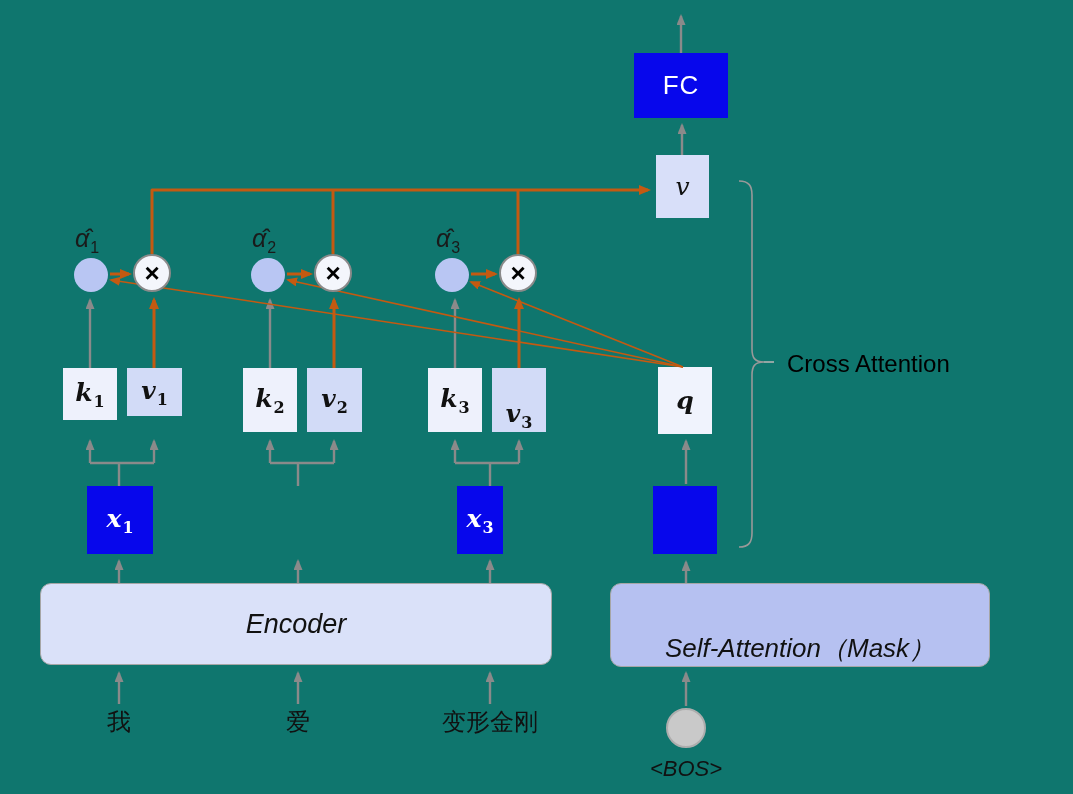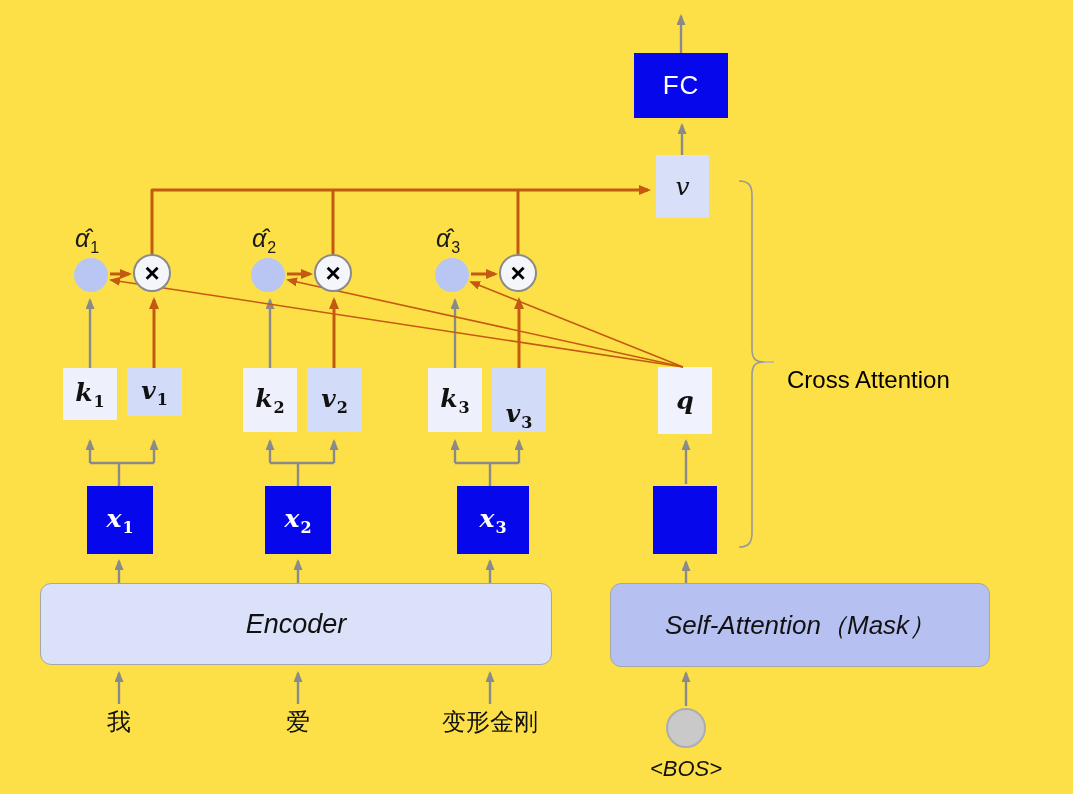--- a/index.html
+++ b/index.html
@@ -1,16 +1,16 @@
 <!DOCTYPE html>
 <html><head>
 <meta charset="utf-8">
 <style>
   html,body{margin:0;padding:0;background:#fff;}
-  .canvas{position:relative;width:1073px;height:794px;background:#fde047;overflow:hidden;
+  .canvas{position:relative;width:1073px;height:794px;background:#0f766e;overflow:hidden;
           font-family:"Liberation Sans", sans-serif;}
   .abs{position:absolute;box-sizing:border-box;}
   
   .blk{display:flex;align-items:center;justify-content:center;text-align:center;}
   .blue{background:#0707ec;color:#ffffff;}
   .mathfont{font-family:"DejaVu Serif","Liberation Serif",serif;font-style:italic;font-weight:bold;font-size:25px;color:#111;}
   .mathlight{font-family:"DejaVu Serif","Liberation Serif",serif;font-style:italic;font-weight:normal;font-size:25px;color:#111;}
   .sub{font-size:16px;font-style:normal;vertical-align:-6px;margin-left:1px;}
   .kfill{background:#eef1fc;}
   .vfill{background:#d2dbf7;}
@@ -23,21 +23,21 @@
   .alpha-circle{background:#b9c6f3;width:34px;height:34px;}
   .mul-circle{background:#f4f6fc;border:2.5px solid #8a8a8a;width:38px;height:38px;
               display:flex;align-items:center;justify-content:center;
               font-size:26px;font-weight:bold;color:#000;line-height:1;}
   .bos-circle{background:#c9c9c9;border:2px solid #adadad;width:40px;height:40px;}
   .alpha-label{font-family:Liberation Sans, sans-serif;font-style:italic;font-size:25px;color:#1a1a1a;text-align:center;}
   .word{font-size:24px;color:#111;text-align:center;}
   .bos-label{font-size:22px;font-style:italic;color:#111;text-align:center;}
   .ca-label{font-size:24px;color:#000;}
   .fc-text{font-size:26px;letter-spacing:1px;}
-  .sa-text{font-size:26px;}
+  .sa-text{font-size:26px;align-items:flex-end;}
   svg.lines{position:absolute;left:0;top:0;z-index:5;pointer-events:none;}
   .layer-boxes{z-index:1;}
   .layer-top{z-index:8;}
 </style>
 </head>
 <body>
 
 <div class="canvas">
 
   <div class="abs blk blue fc-text layer-boxes" style="left:634px;top:53px;width:94px;height:65px;">
@@ -69,24 +69,21 @@
   <div class="abs blk kfill layer-boxes" style="left:428px;top:368px;width:54px;height:64px;">
     <span class="mathfont"><span>k</span><span class="sub">3</span></span>
   </div>
   <div class="abs blk vfill layer-boxes" style="left:492px;top:368px;width:54px;height:64px;align-items:flex-end;">
     <span class="mathfont"><span>v</span><span class="sub">3</span></span>
   </div>
 
   <div class="abs blk blue layer-boxes" style="left:87px;top:486px;width:66px;height:68px;">
     <span class="mathfont" style="color:#fff"><span>x</span><span class="sub">1</span></span>
   </div>
-  <div class="abs blk blue layer-boxes" style="left:265px;top:486px;width:66px;height:68px;">
-    <span class="mathfont" style="color:#fff"><span>x</span><span class="sub">2</span></span>
-  </div>
-  <div class="abs blk blue layer-boxes" style="left:457px;top:486px;width:72px;height:68px;">
+  <div class="abs blk blue layer-boxes" style="left:457px;top:486px;width:46px;height:68px;">
     <span class="mathfont" style="color:#fff"><span>x</span><span class="sub">3</span></span>
   </div>
 
   <div class="abs blk bigblock encfill layer-boxes" style="left:40px;top:583px;width:512px;height:82px;">
     <span>Encoder</span>
   </div>
   <div class="abs blk bigblock safill sa-text layer-boxes" style="left:610px;top:583px;width:380px;height:84px;">
     <span>Self-Attention（Mask）</span>
   </div>
 
@@ -99,21 +96,21 @@
   <div class="abs alpha-label layer-boxes" style="left:418px;top:224px;width:60px;">
     <span>α̂</span><span class="sub">3</span>
   </div>
 
   <div class="abs word layer-boxes" style="left:39px;top:706px;width:160px;">我</div>
   <div class="abs word layer-boxes" style="left:218px;top:706px;width:160px;">爱</div>
   <div class="abs word layer-boxes" style="left:410px;top:706px;width:160px;">变形金刚</div>
 
   <div class="abs bos-label layer-boxes" style="left:626px;top:756px;width:120px;">&lt;BOS&gt;</div>
 
-  <div class="abs ca-label layer-boxes" style="left:787px;top:350px;margin-top:16px;">Cross Attention</div>
+  <div class="abs ca-label layer-boxes" style="left:787px;top:350px;">Cross Attention</div>
 
   <svg class="lines" width="1073" height="794" viewBox="0 0 1073 794">
     <defs>
       <marker id="mg" markerUnits="userSpaceOnUse" markerWidth="11" markerHeight="9" refX="9" refY="4.5" orient="auto">
         <path d="M0,0 L11,4.5 L0,9 Z" fill="#8a8a8a"></path>
       </marker>
       <marker id="mo" markerUnits="userSpaceOnUse" markerWidth="12" markerHeight="10" refX="9" refY="5" orient="auto">
         <path d="M0,0 L12,5 L0,10 Z" fill="#c45a11"></path>
       </marker>
       <marker id="mot" markerUnits="userSpaceOnUse" markerWidth="11" markerHeight="9" refX="9" refY="4.5" orient="auto">

